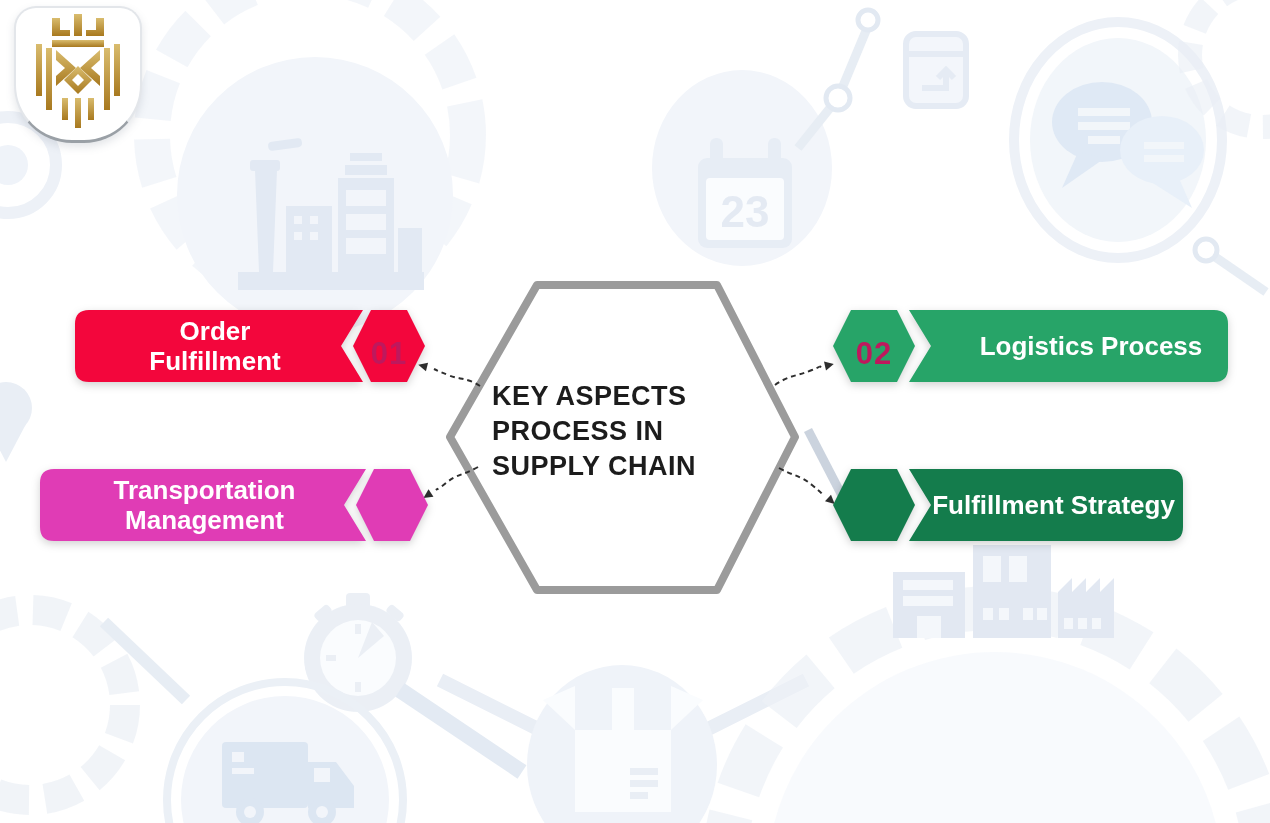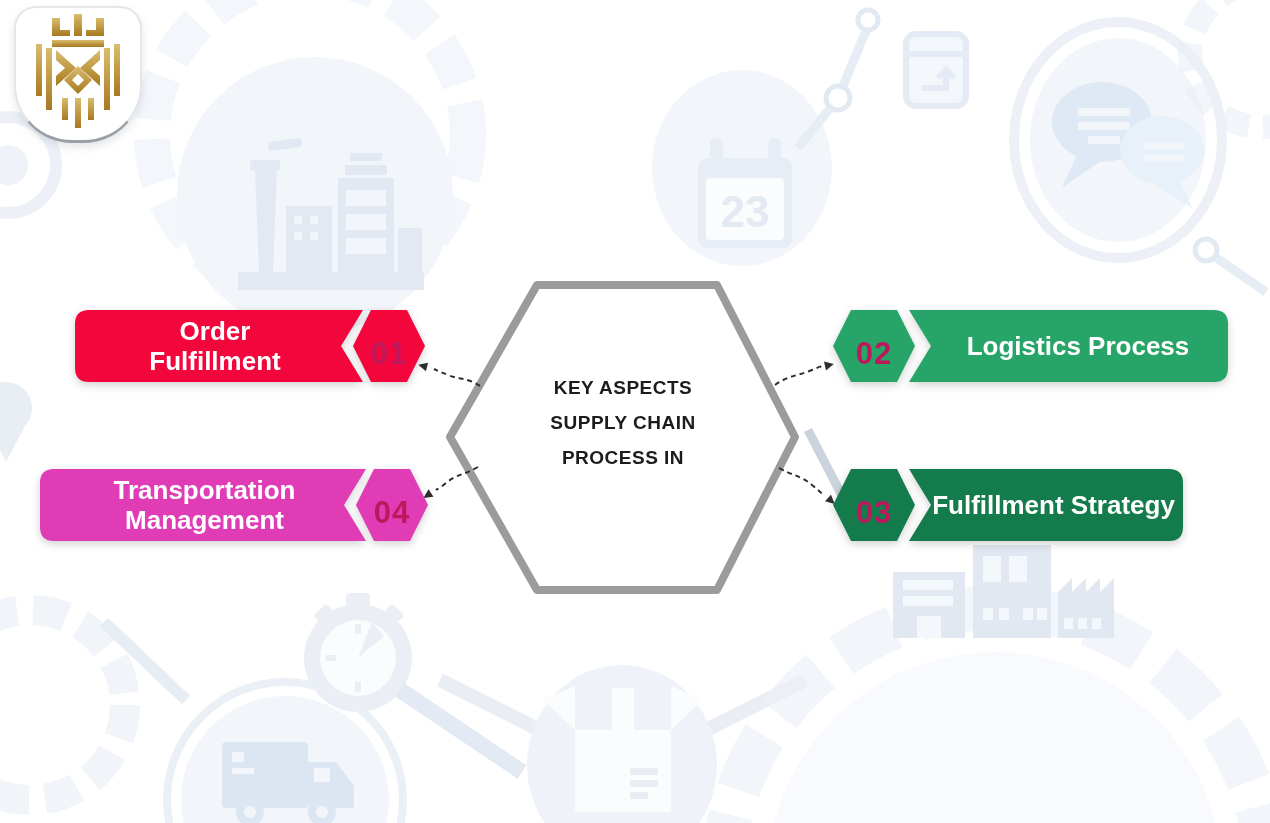--- a/index.html
+++ b/index.html
@@ -14,41 +14,41 @@
     position:absolute;left:14px;top:6px;width:124px;height:132px;
     background:#ffffff;
     border:2px solid #e3e6ea;
     border-bottom:3px solid #9aa0a6;
     border-radius:22px 22px 58px 58px;
     box-shadow:0 4px 8px rgba(100,110,125,.18);
     display:flex;align-items:flex-start;justify-content:center;
   }
   
   .hex-title{
-    position:absolute;left:492px;top:370px;width:262px;
-    text-align:center;color:#1c1c1c;
-    font-size:19px;font-weight:700;line-height:35px;letter-spacing:.5px;
+    position:absolute;left:492px;top:379px;width:262px;
+    color:#1c1c1c;
+    font-size:27px;font-weight:700;line-height:35px;letter-spacing:.5px;
   }
   
   .banner{position:absolute;height:72px;}
   .banner svg.shape{position:absolute;inset:0;overflow:visible;
     filter:drop-shadow(0 3px 4px rgba(0,0,0,.18));}
   .banner .label{
     position:absolute;top:0;height:72px;display:flex;align-items:center;justify-content:center;
     text-align:center;color:#ffffff;font-weight:700;font-size:26px;line-height:30px;
   }
   .banner .num{
     position:absolute;top:0;height:88px;display:flex;align-items:center;justify-content:center;
     color:#be185d;font-weight:700;font-size:31px;letter-spacing:1px;
   }
   #banner-01{left:75px;top:310px;width:350px;}
   #banner-01 .label{left:50px;width:180px;}
   #banner-01 .num{left:278px;width:72px;}
   #banner-02{left:833px;top:310px;width:395px;}
-  #banner-02 .label{left:105px;width:280px;}
+  #banner-02 .label{left:118px;width:280px;}
   #banner-02 .num{left:0;width:82px;text-align:center;}
   #banner-03{left:833px;top:469px;width:350px;}
   #banner-03 .label{left:98px;width:245px;}
   #banner-03 .num{left:0;width:82px;}
   #banner-04{left:40px;top:469px;width:388px;}
   #banner-04 .label{left:52px;width:225px;}
   #banner-04 .num{left:316px;width:72px;}
 </style>
 </head>
 <body>
@@ -210,22 +210,22 @@
     <path d="M0,-4.5 L9,0 L0,4.5 Z" fill="#2E2E2E" stroke="none" transform="translate(828,498) rotate(42)"></path>
   </g>
   <g stroke="#2E2E2E" fill="none" stroke-width="2" stroke-dasharray="5 4">
     <path d="M478,467 C464,475 457,474 446,483 S438,488 436,490"></path>
     <path d="M0,-4.5 L9,0 L0,4.5 Z" fill="#2E2E2E" stroke="none" transform="translate(431,493) rotate(147)"></path>
   </g>
 </svg>
 
 <div class="hex-title">
   <div>KEY ASPECTS</div>
+  <div>PROCESS IN</div>
   <div>SUPPLY CHAIN</div>
-  <div>PROCESS IN</div>
 </div>
 
 <div class="banner" id="banner-01">
   <svg class="shape" width="350" height="72" viewBox="0 0 350 72">
     <path d="M288,0 L266,36 L288,72 L14,72 Q0,72 0,58 L0,14 Q0,0 14,0 Z" fill="#F3063C"></path>
     <path d="M278,36 L296,0 L332,0 L350,36 L332,72 L296,72 Z" fill="#F3063C"></path>
   </svg>
   <div class="label">Order Fulfillment</div>
   <div class="num">01</div>
 </div>
@@ -238,30 +238,28 @@
   <div class="label">Logistics Process</div>
   <div class="num">02</div>
 </div>
 
 <div class="banner" id="banner-03">
   <svg class="shape" width="350" height="72" viewBox="0 0 350 72">
     <path d="M0,36 L18,0 L64,0 L82,36 L64,72 L18,72 Z" fill="#147C4C"></path>
     <path d="M76,0 L336,0 Q350,0 350,14 L350,58 Q350,72 336,72 L76,72 L98,36 Z" fill="#147C4C"></path>
   </svg>
   <div class="label">Fulfillment Strategy</div>
-  <div class="num">03</div>
 </div>
 
 <div class="banner" id="banner-04">
   <svg class="shape" width="388" height="72" viewBox="0 0 388 72">
     <path d="M326,0 L304,36 L326,72 L14,72 Q0,72 0,58 L0,14 Q0,0 14,0 Z" fill="#E03CB5"></path>
     <path d="M316,36 L334,0 L370,0 L388,36 L370,72 L334,72 Z" fill="#E03CB5"></path>
   </svg>
   <div class="label">Transportation Management</div>
-  <div class="num">04</div>
 </div>
 
 <div class="logo">
   <svg width="92" height="116" viewBox="0 0 92 116" style="margin-top:6px">
     <defs>
       <linearGradient id="gold" x1="0" y1="0" x2="0" y2="1">
         <stop offset="0" stop-color="#D9BC6E"></stop>
         <stop offset="1" stop-color="#A8791F"></stop>
       </linearGradient>
     </defs>

